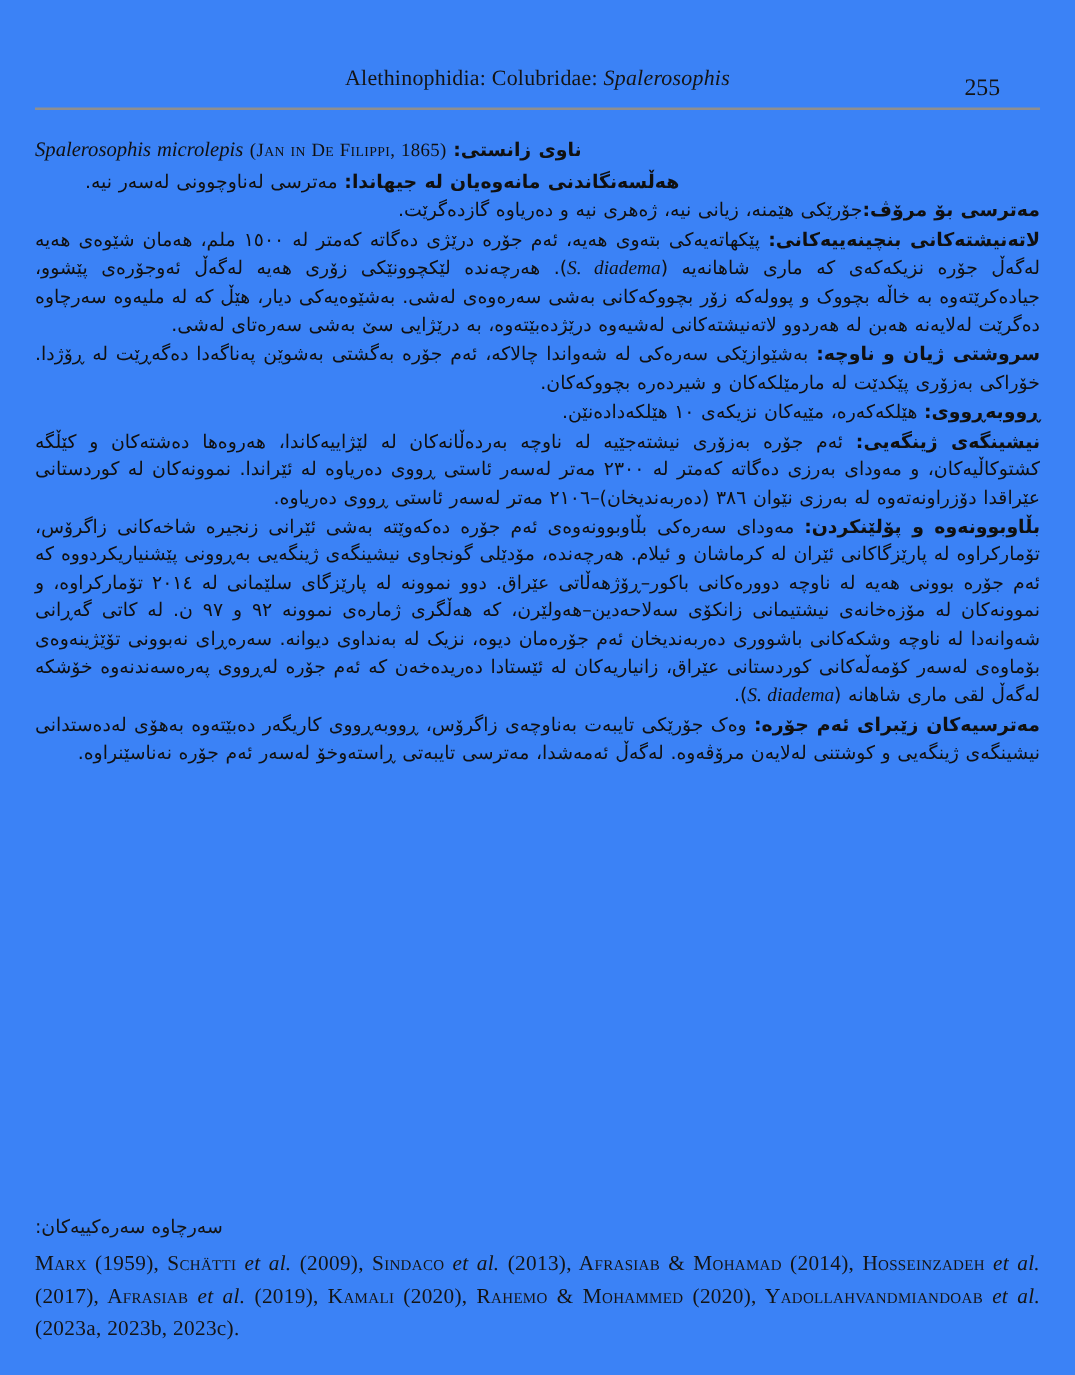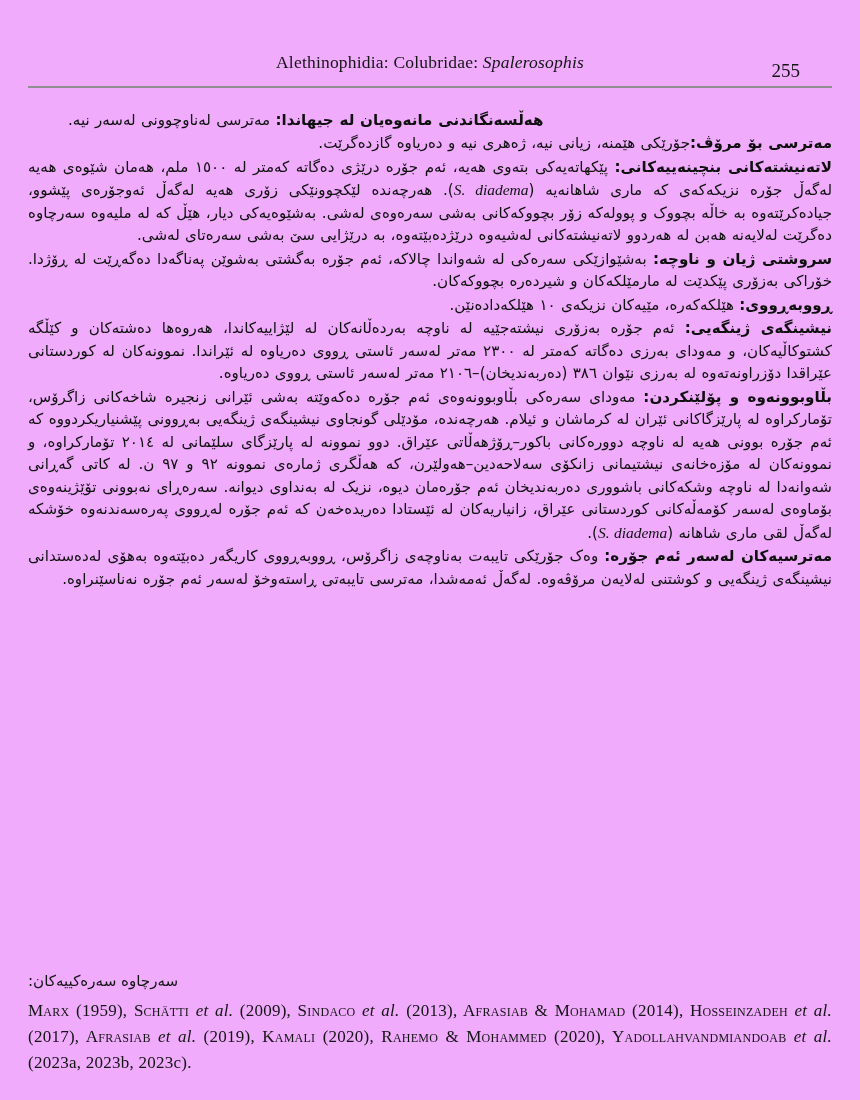--- a/index.html
+++ b/index.html
@@ -13,21 +13,21 @@
     height: 1100px;
     position: relative;
     font-family: "Liberation Serif", "DejaVu Serif", serif;
     color: #1a1a1a;
     overflow: hidden;
   }
 
   .page {
     position: absolute;
     inset: 0;
-    background: #f0abfc;
+    background: #3b82f6;
     padding: 0;
   }
 
   
   .running-head {
     position: absolute;
     top: 52px;
     left: 30px;
     right: 30px;
     height: 30px;
@@ -159,20 +159,24 @@
 <div class="page">
 
   <div class="running-head">
     <div class="running-head-title"><span>Alethinophidia: Colubridae: </span><span class="sp-italic">Spalerosophis</span></div>
     <div class="page-number">255</div>
   </div>
   <div class="head-rule"></div>
 
   <div class="body-col">
 
+    <p class="ku head-line" style="text-align:left;text-align-last:left;">
+      <span class="lbl">ناوی زانستی:</span>
+      <span class="ltr"><span class="sci">Spalerosophis microlepis</span> <span class="auth">(Jan in De Filippi, 1865)</span></span>
+    </p>
 
 
     <p class="ku para" style="text-align:left;text-align-last:left;margin-left:40px;">
       <span class="lbl">هەڵسەنگاندنی مانەوەیان لە جیهاندا:</span>
       <span>مەترسی لەناوچوونی لەسەر نیە.</span>
     </p>
 
     <p class="ku para">
       <span class="lbl">مەترسی بۆ مرۆڤ:</span><span>جۆرێکی هێمنە، زیانی نیە، ژەهری نیە و دەریاوە گازدەگرێت.</span>
     </p>
@@ -196,21 +200,21 @@
       <span class="lbl">نیشینگەی ژینگەیی:</span>
       <span>ئەم جۆرە بەزۆری نیشتەجێیە لە ناوچە بەردەڵانەکان لە لێژاییەکاندا، هەروەها دەشتەکان و کێڵگە کشتوکاڵیەکان، و مەودای بەرزی دەگاتە کەمتر لە ٢٣٠٠ مەتر لەسەر ئاستی ڕووی دەریاوە لە ئێراندا. نموونەکان لە کوردستانی عێراقدا دۆزراونەتەوە لە بەرزی نێوان ٣٨٦ (دەربەندیخان)–٢١٠٦ مەتر لەسەر ئاستی ڕووی دەریاوە.</span>
     </p>
 
     <p class="ku para">
       <span class="lbl">بڵاوبوونەوە و پۆلێنکردن:</span>
       <span>مەودای سەرەکی بڵاوبوونەوەی ئەم جۆرە دەکەوێتە بەشی ئێرانی زنجیرە شاخەکانی زاگرۆس، تۆمارکراوە لە پارێزگاکانی ئێران لە کرماشان و ئیلام. هەرچەندە، مۆدێلی گونجاوی نیشینگەی ژینگەیی بەڕوونی پێشنیاریکردووە کە ئەم جۆرە بوونی هەیە لە ناوچە دوورەکانی باکور–ڕۆژهەڵاتی عێراق. دوو نموونە لە پارێزگای سلێمانی لە ٢٠١٤ تۆمارکراوە، و نموونەکان لە مۆزەخانەی نیشتیمانی زانکۆی سەلاحەدین–هەولێرن، کە هەڵگری ژمارەی نموونە ٩٢ و ٩٧ ن. لە کاتی گەڕانی شەوانەدا لە ناوچە وشکەکانی باشووری دەربەندیخان ئەم جۆرەمان دیوە، نزیک لە بەنداوی دیوانە. سەرەڕای نەبوونی تۆێژینەوەی بۆماوەی لەسەر کۆمەڵەکانی کوردستانی عێراق، زانیاریەکان لە ئێستادا دەریدەخەن کە ئەم جۆرە لەڕووی پەرەسەندنەوە خۆشکە لەگەڵ لقی ماری شاهانە (<span class="sci-inline" dir="ltr">S. diadema</span>).</span>
     </p>
 
     <p class="ku para">
-      <span class="lbl">مەترسیەکان لەسەر ئەم جۆرە:</span>
+      <span class="lbl">مەترسیەکان زێبرای ئەم جۆرە:</span>
       <span>وەک جۆرێکی تایبەت بەناوچەی زاگرۆس، ڕووبەڕووی کاریگەر دەبێتەوە بەهۆی لەدەستدانی نیشینگەی ژینگەیی و کوشتنی لەلایەن مرۆڤەوە. لەگەڵ ئەمەشدا، مەترسی تایبەتی ڕاستەوخۆ لەسەر ئەم جۆرە نەناسێنراوە.</span>
     </p>
 
   </div>
 
   <div class="refs">
     <div class="refs-heading">سەرچاوە سەرەکییەکان:</div>
     <div>Marx (<span class="yr">1959</span>), Schätti <span class="it">et al.</span> (<span class="yr">2009</span>), Sindaco <span class="it">et al.</span> (<span class="yr">2013</span>), Afrasiab &amp; Mohamad (<span class="yr">2014</span>), Hosseinzadeh <span class="it">et al.</span> (<span class="yr">2017</span>), Afrasiab <span class="it">et al.</span> (<span class="yr">2019</span>), Kamali (<span class="yr">2020</span>), Rahemo &amp; Mohammed (<span class="yr">2020</span>), Yadollahvandmiandoab <span class="it">et al.</span> (<span class="yr">2023a, 2023b, 2023c</span>).</div>
   </div>
 

